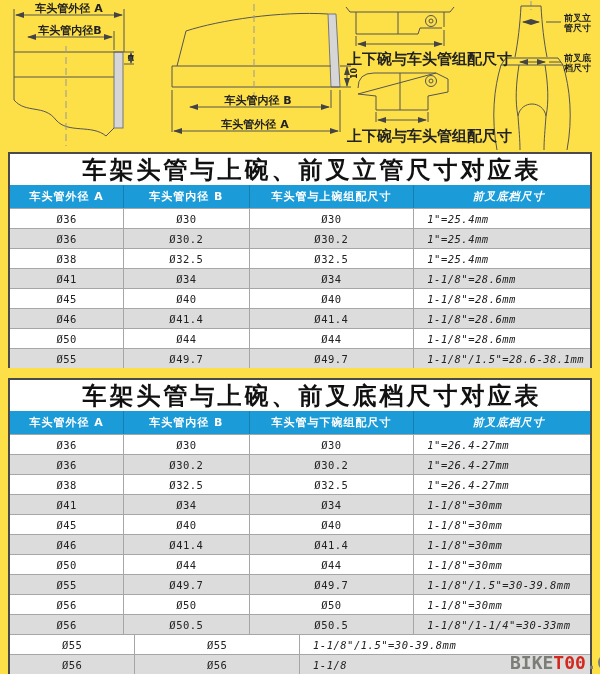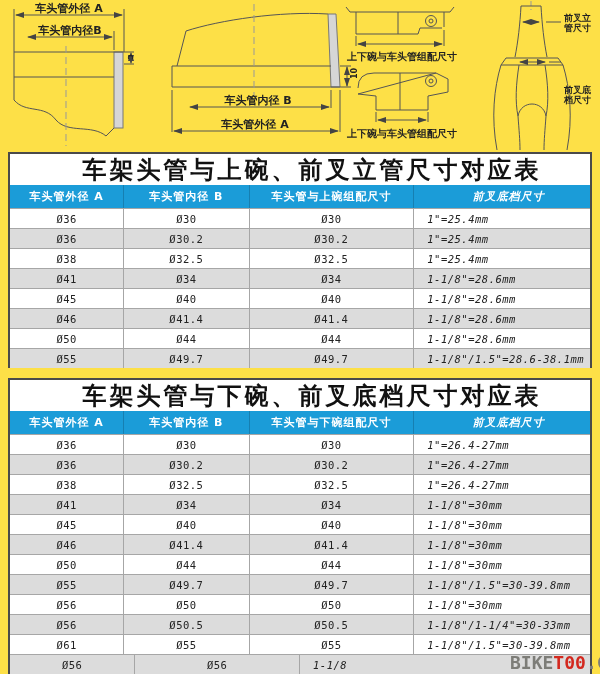--- a/index.html
+++ b/index.html
@@ -4,21 +4,21 @@
 <style>
   * { margin:0; padding:0; box-sizing:border-box; }
   html,body { width:600px; height:674px; background:#fff; font-family:"DejaVu Sans","Liberation Sans",sans-serif; overflow:hidden; }
   .page { position:relative; width:600px; height:674px; background:#fde047; }
 
   
   .diagrams { position:relative; width:600px; height:152px; }
   .diagrams svg { position:absolute; left:0; top:0; }
   .dlabel { position:absolute; font-weight:bold; color:#222; text-align:center; white-space:nowrap; }
   .dlabel.big { font-size:11px; }
-  .dlabel.small { font-size:10px; }
+  .dlabel.small { font-size:15px;padding-left:7px; }
   .dlabel.tiny { font-size:9px; line-height:10px; text-align:center; }
 
   
   .dtable { position:absolute; left:8px; width:584px; border:2px solid #4a4a4a; background:#fff; }
   #table1 { top:152px; height:216px; }
   #table2 { top:378px; height:296px; }
   .dtitle { height:31px; display:flex; align-items:center; justify-content:center;
             font-size:24px; font-weight:bold; color:#111; letter-spacing:3px;margin-left:24px; }
   .dheader { height:23px; display:flex; background:#1b9cd8; }
   .dheader .hcell { display:flex; align-items:center; justify-content:center;
@@ -134,21 +134,21 @@
     <div class="dlabel big" style="left:14px; top:1px; width:110px;">车头管外径 A</div>
     <div class="dlabel big" style="left:26px; top:23px; width:88px;">车头管内径B</div>
     <div class="dlabel big" style="left:185px; top:93px; width:146px;">车头管内径 B</div>
     <div class="dlabel big" style="left:172px; top:117px; width:166px;">车头管外径 A</div>
     <div class="dlabel small" style="left:340px; top:50px; width:124px;">上下碗与车头管组配尺寸</div>
     <div class="dlabel small" style="left:340px; top:127px; width:124px;">上下碗与车头管组配尺寸</div>
     <div class="dlabel tiny" style="left:564px; top:13px;">
       <span style="display:block">前叉立</span>
       <span style="display:block">管尺寸</span>
     </div>
-    <div class="dlabel tiny" style="left:564px; top:53px;margin-top:32px;">
+    <div class="dlabel tiny" style="left:564px; top:53px;">
       <span style="display:block">前叉底</span>
       <span style="display:block">档尺寸</span>
     </div>
     <div class="dlabel" style="left:127px; top:53px; font-size:7px; transform:rotate(90deg);">C</div>
     <div class="dlabel" style="left:349px; top:69px; font-size:8px; transform:rotate(-90deg);">10</div>
   </div>
 
   <div class="dtable" id="table1">
     <div class="dtitle">车架头管与上碗、前叉立管尺寸对应表</div>
     <div class="dheader">
@@ -203,21 +203,21 @@
         <div class="trow alt">
           <div class="tcell c0">Ø55</div>
           <div class="tcell c1">Ø49.7</div>
           <div class="tcell c2">Ø49.7</div>
           <div class="tcell c3">1-1/8"/1.5"=28.6-38.1mm</div>
         </div>
       </div>
   </div>
 
   <div class="dtable" id="table2">
-    <div class="dtitle">车架头管与下碗、前叉底档尺寸对应表</div>
+    <div class="dtitle">车架头管与上碗、前叉底档尺寸对应表</div>
     <div class="dheader">
       <div class="hcell c0">车头管外径 A</div>
       <div class="hcell c1">车头管内径 B</div>
       <div class="hcell c2">车头管与下碗组配尺寸</div>
       <div class="hcell c3">前叉底档尺寸</div>
     </div>
     <div>
         <div class="trow">
           <div class="tcell c0">Ø36</div>
           <div class="tcell c1">Ø30</div>
@@ -272,21 +272,20 @@
           <div class="tcell c2">Ø50</div>
           <div class="tcell c3">1-1/8"=30mm</div>
         </div>
         <div class="trow alt">
           <div class="tcell c0">Ø56</div>
           <div class="tcell c1">Ø50.5</div>
           <div class="tcell c2">Ø50.5</div>
           <div class="tcell c3">1-1/8"/1-1/4"=30-33mm</div>
         </div>
         <div class="trow">
-          <div class="tcell c0">Ø61</div>
           <div class="tcell c1">Ø55</div>
           <div class="tcell c2">Ø55</div>
           <div class="tcell c3">1-1/8"/1.5"=30-39.8mm</div>
         </div>
         <div class="trow alt">
           <div class="tcell c1">Ø56</div>
           <div class="tcell c2">Ø56</div>
           <div class="tcell c3">1-1/8</div>
         </div>
       </div>

